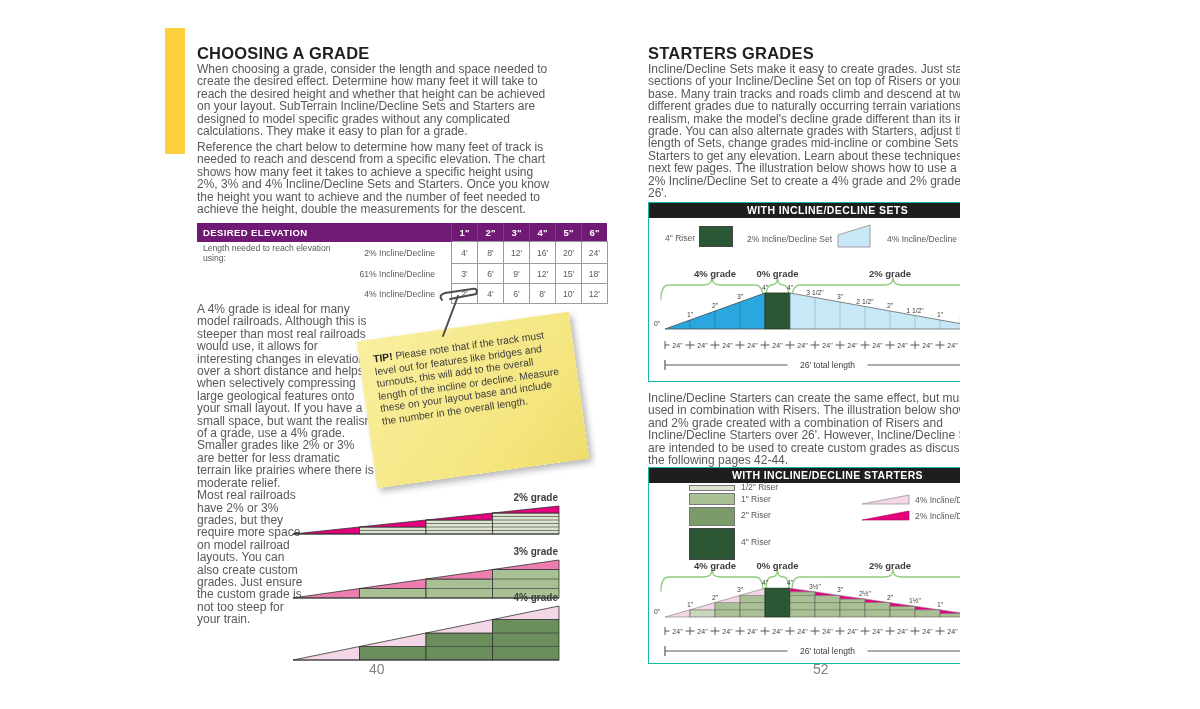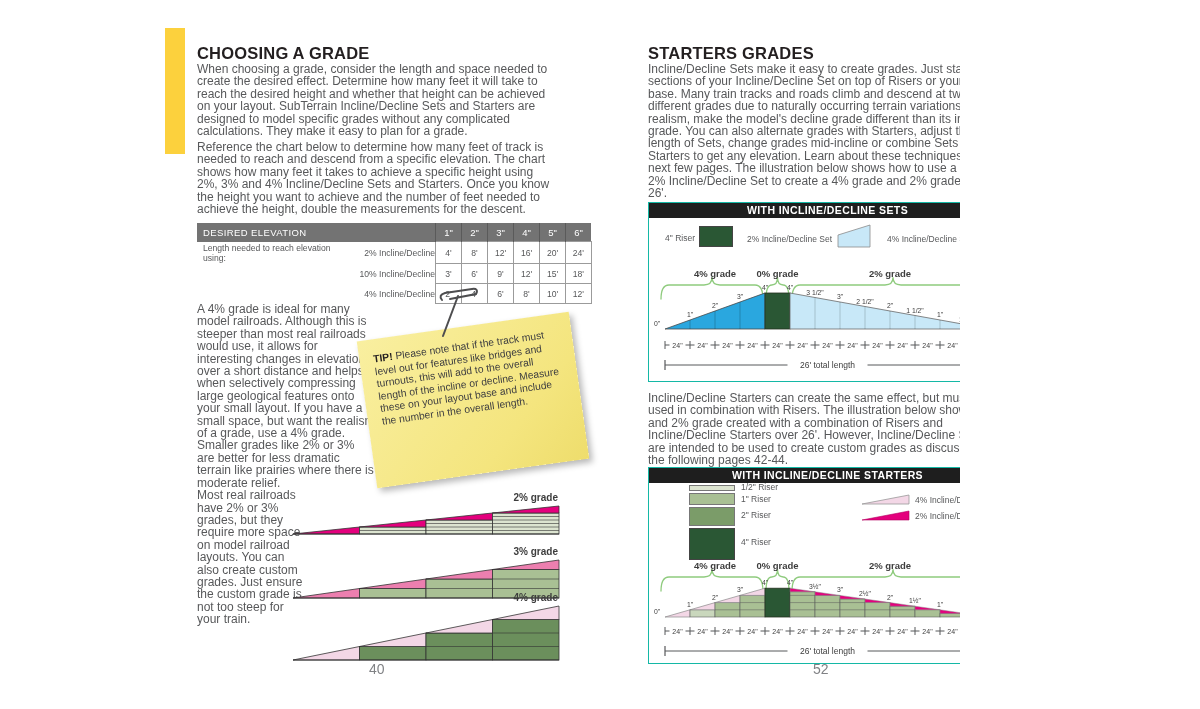--- a/index.html
+++ b/index.html
@@ -3,26 +3,26 @@
 <meta charset="utf-8">
 <style>
   html,body{margin:0;padding:0;background:#ffffff;}
   #canvas{position:relative;width:960px;height:709px;background:#ffffff;overflow:hidden;
           font-family:"Liberation Sans",sans-serif;color:#57585A;}
   .accent-bar{position:absolute;background:#FCD13D;}
   .pg-title{position:absolute;font-size:16.5px;font-weight:bold;color:#231F20;letter-spacing:.2px;}
   .para{position:absolute;font-size:12px;line-height:12.4px;color:#57585A;text-align:left;}
   
   .elev-table{position:absolute;left:197px;top:223px;border-collapse:collapse;font-size:9px;color:#57585A;}
-  .elev-table th{background:#737373;color:#fff;font-size:9.5px;height:16px;font-weight:normal;}
+  .elev-table th{background:#701a75;color:#fff;font-size:9.5px;height:16px;font-weight:bold;}
   .elev-table th.t-main{text-align:left;padding:0 0 0 6px;letter-spacing:.4px;}
   .elev-table th.t-col{width:23px;text-align:center;border-left:1px solid #5a5a5a;}
   .elev-table td{height:17px;}
   .elev-table td.cap{width:138px;text-align:left;padding-left:6px;font-size:8.6px;}
-  .elev-table td.glabel{width:92px;text-align:right;padding-right:0;font-size:8.6px;}
+  .elev-table td.glabel{width:92px;text-align:right;padding-right:16px;font-size:8.6px;}
   .elev-table td.val{border:1px solid #9b9b9b;text-align:center;font-size:8.6px;}
   
   .tip-note{position:absolute;left:366px;top:326px;width:188px;height:126px;
             background:linear-gradient(135deg,#F9EFA0 0%,#F4E57E 70%,#EEDD6C 100%);
             transform:rotate(-8deg);box-shadow:3px 4px 6px rgba(0,0,0,.28);
             padding:14px 12px 8px 14px;font-size:10.3px;line-height:12.6px;color:#3E3E40;}
   .tip-note b{color:#231F20;}
   .pushpin{position:absolute;left:428px;top:284px;width:56px;height:58px;z-index:5;}
   .para3-spacer{float:right;width:70px;height:330px;shape-outside:inset(174px 0 0 0);}
   
@@ -62,21 +62,21 @@
       <td class="glabel">2% Incline/Decline</td>
       <td class="val">4'</td>
       <td class="val">8'</td>
       <td class="val">12'</td>
       <td class="val">16'</td>
       <td class="val">20'</td>
       <td class="val">24'</td>
     </tr>
     <tr>
       <td class="cap"></td>
-      <td class="glabel">10% Incline/Decline</td>
+      <td class="glabel">61% Incline/Decline</td>
       <td class="val">3'</td>
       <td class="val">6'</td>
       <td class="val">9'</td>
       <td class="val">12'</td>
       <td class="val">15'</td>
       <td class="val">18'</td>
     </tr>
     <tr>
       <td class="cap"></td>
       <td class="glabel">4% Incline/Decline</td>

